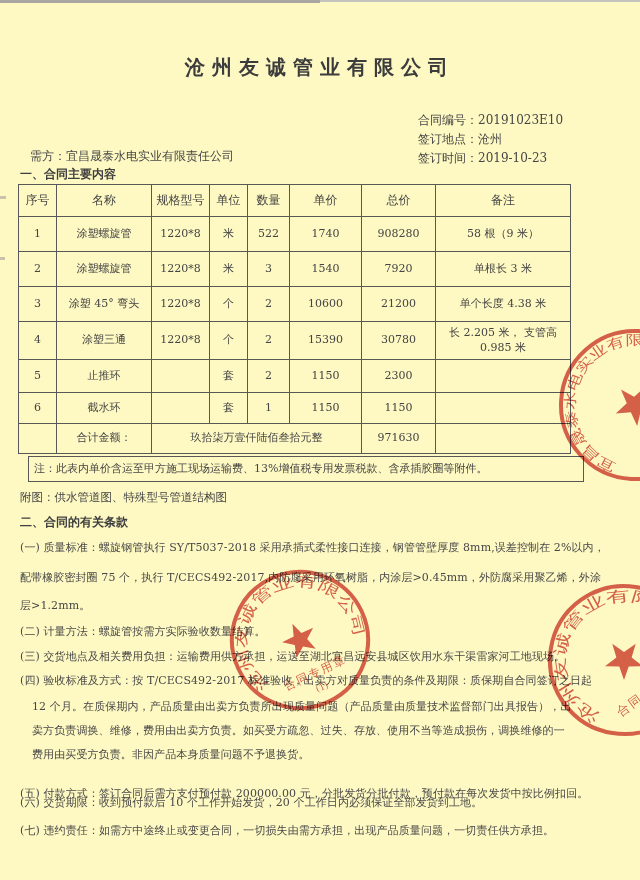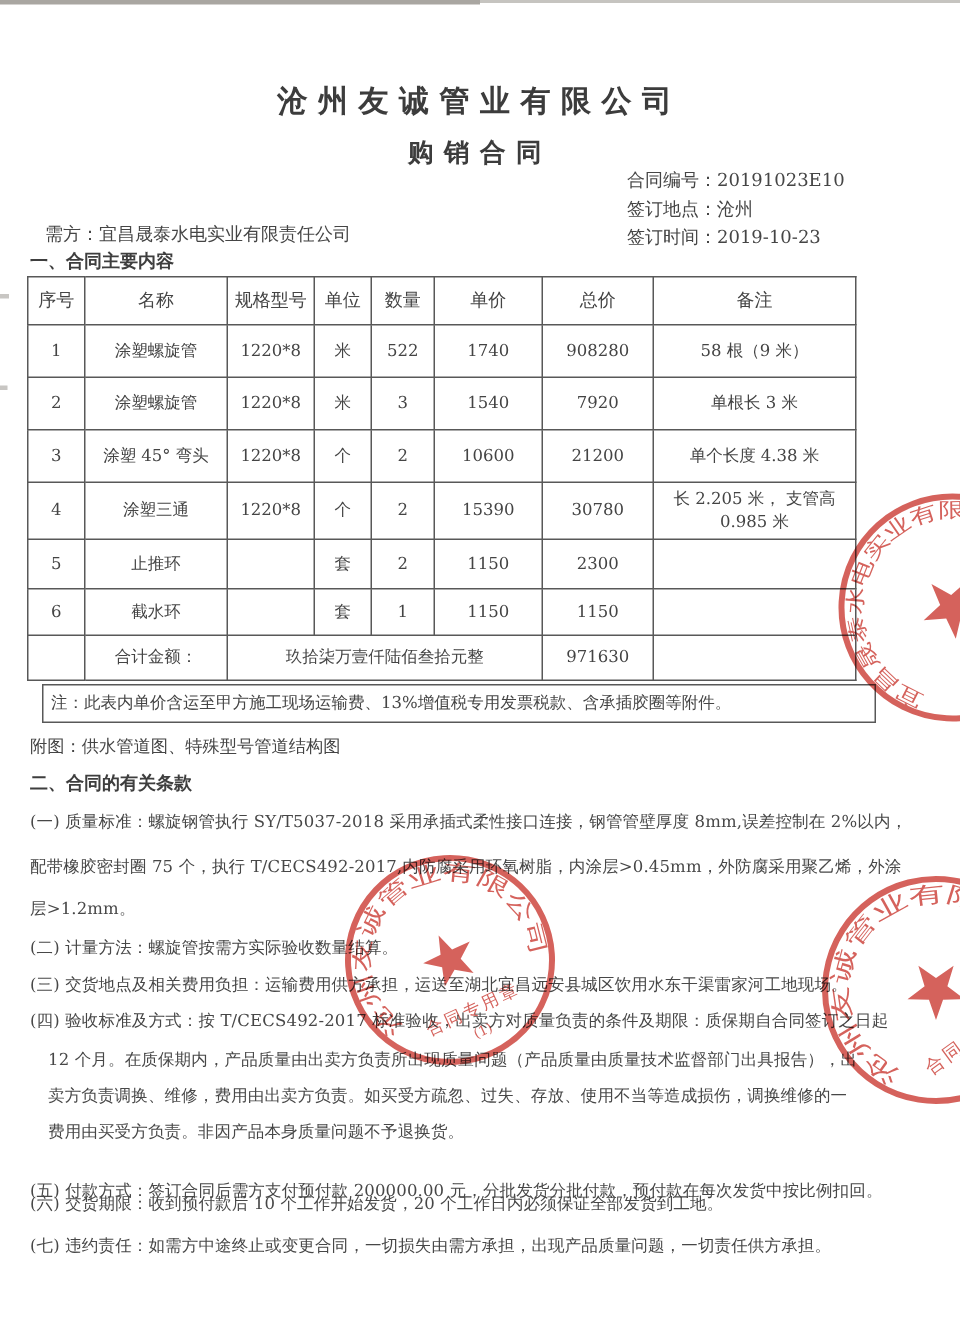--- a/index.html
+++ b/index.html
@@ -1,18 +1,18 @@
 <!DOCTYPE html>
 <html><head>
 <meta charset="utf-8">
 <style>
   html,body{margin:0;padding:0;background:#ddd;}
   .page{
     position:relative;width:640px;height:880px;margin:0 auto;
-    background:#ffffff;overflow:hidden;
+    background:#fef9c3;overflow:hidden;
     font-family:"DejaVu Serif","Liberation Serif",serif;
     color:#424242;
   }
   .scan-strip-a{position:absolute;top:0;left:0;width:640px;height:2px;background:#c6c4c0;}
   .scan-strip-b{position:absolute;top:0;left:0;width:320px;height:3px;background:#a9a6a1;}
   .edge-dash{position:absolute;left:0;background:#9a9792;opacity:.55;}
   .doc-title{
     position:absolute;top:54px;left:0;width:640px;text-align:center;
     font-size:20px;font-weight:600;letter-spacing:7px;color:#3c3c3c;
   }
@@ -47,21 +47,20 @@
 <body>
 
 <div class="page">
 
   <div class="scan-strip-a"></div>
   <div class="scan-strip-b"></div>
   <div class="edge-dash" style="top:196px;width:6px;height:3px;"></div>
   <div class="edge-dash" style="top:257px;width:5px;height:3px;"></div>
 
   <div class="doc-title">沧州友诚管业有限公司</div>
-  <div class="doc-subtitle">购销合同</div>
 
   <div class="meta" style="left:30px;top:148px;"><span>需方：</span><span>宜昌晟泰水电实业有限责任公司</span></div>
 
   <div class="meta" style="left:418px;top:112px;"><span>合同编号：</span><span>20191023E10</span></div>
   <div class="meta" style="left:418px;top:131px;"><span>签订地点：</span><span>沧州</span></div>
   <div class="meta" style="left:418px;top:150px;"><span>签订时间：</span><span>2019-10-23</span></div>
 
   <div class="sec-heading" style="left:20px;top:166px;">一、合同主要内容</div>
 
   <table class="items">

